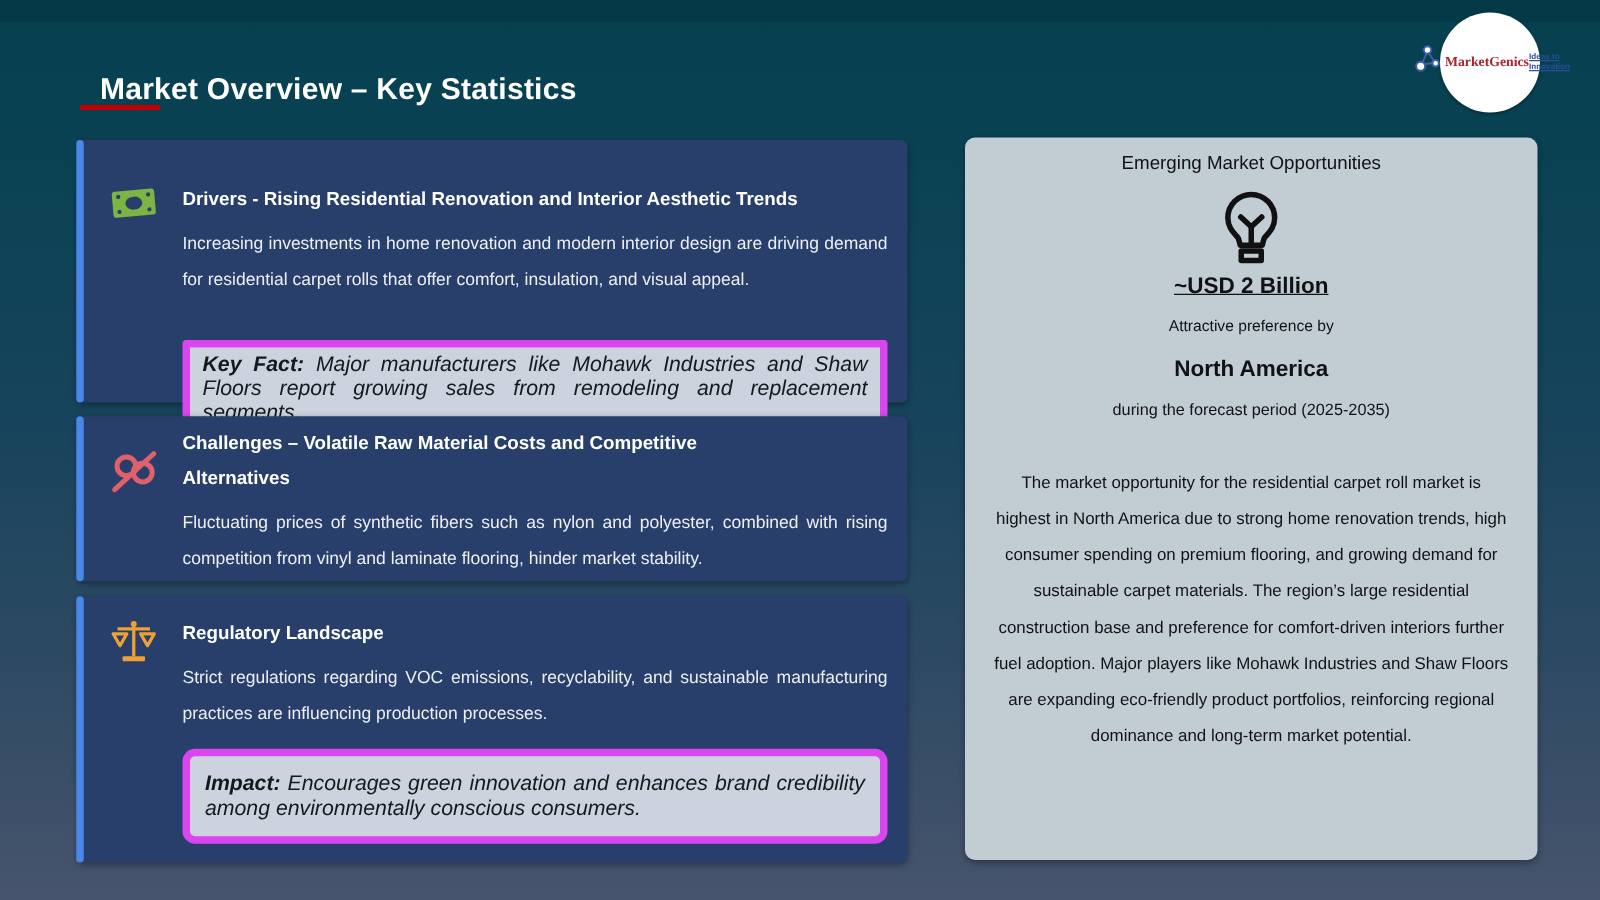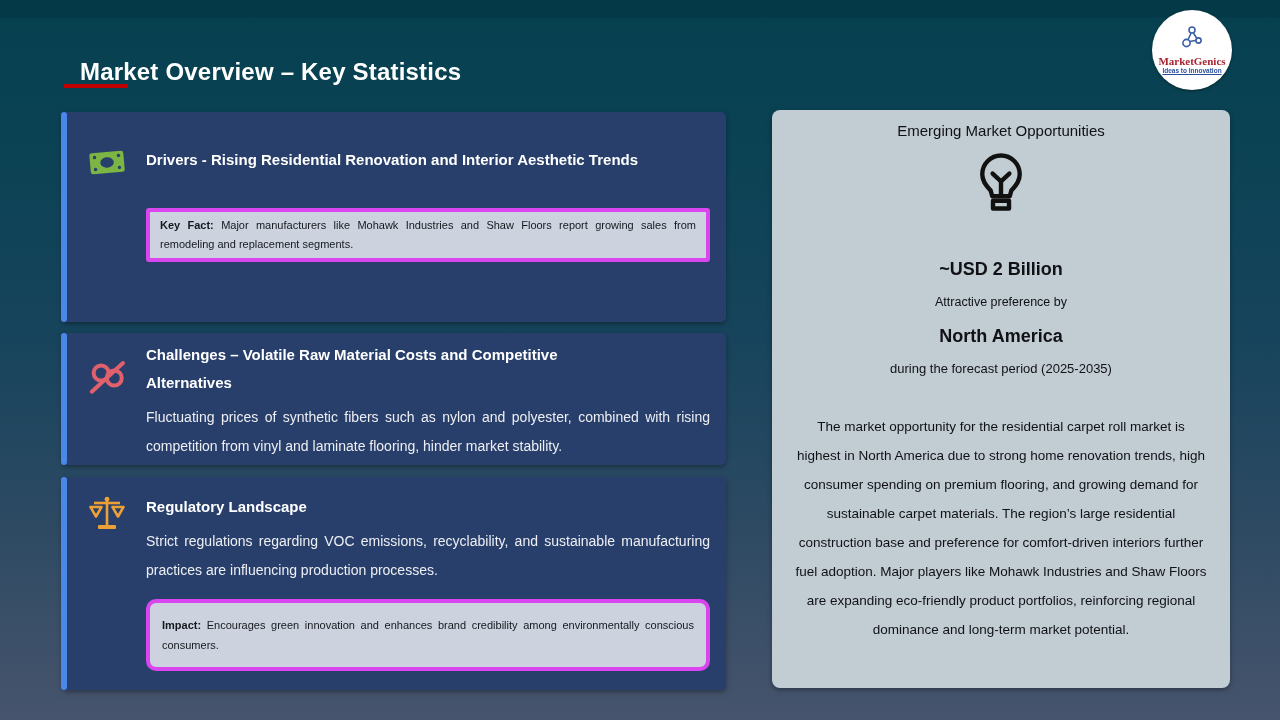--- a/index.html
+++ b/index.html
@@ -4,43 +4,43 @@
 <style>
   html,body{margin:0;padding:0;}
   body{width:1280px;height:720px;overflow:hidden;font-family:"Liberation Sans",sans-serif;}
   .slide{position:relative;width:1280px;height:720px;
     background:linear-gradient(180deg,#06404f 0px,#0a4253 130px,#17445c 340px,#2e4a63 530px,#47546d 720px);}
   .topbar{position:absolute;left:0;top:0;width:1280px;height:18px;background:#043a48;}
   .page-title{position:absolute;left:64px;top:42px;margin:16px;color:#ffffff;font-size:24px;font-weight:bold;letter-spacing:.2px;}
   .red-rule{position:absolute;left:64px;top:84px;width:64px;height:4px;background:#c00000;}
   
   .logo{position:absolute;left:1152px;top:10px;width:80px;height:80px;border-radius:50%;background:#ffffff;
-    display:flex;flex-direction:column;align-items:center;justify-content:center;box-shadow:0 1px 3px rgba(0,0,0,.4);}
+    display:flex;flex-direction:row;align-items:center;justify-content:center;box-shadow:0 1px 3px rgba(0,0,0,.4);}
   .logo-name{font-family:"Liberation Serif",serif;font-weight:bold;font-size:11px;color:#a8242f;line-height:1.1;}
   .logo-tagline{font-size:6.5px;font-weight:bold;color:#2a4f9e;text-decoration:underline;line-height:1.2;}
   
   .card{position:absolute;left:62px;width:664px;background:#283f6b;border-radius:5px;box-shadow:0 2px 5px rgba(0,0,0,.35);}
   .accent{position:absolute;left:-1px;top:0;bottom:0;width:6px;background:#4a87e8;border-radius:4px;}
   .card-inner{display:flex;gap:16px;padding:0 16px 0 26px;}
   .icon-col{flex:none;width:42px;}
   .text-col{flex:1;min-width:0;}
   .card-heading{margin:0;color:#ffffff;font-size:15px;font-weight:bold;line-height:1.85;}
   .nowrap{white-space:nowrap;}
   .wrap-narrow{max-width:480px;}
   .card-body{margin:6px 0 0 0;color:#edeff3;font-size:14px;line-height:29px;text-align:justify;}
-  .callout{background:#ccd3df;border:4px solid #d946ef;color:#15181d;font-size:11px;text-align:justify;}
+  .callout{background:#ccd3df;border:6px solid #d946ef;color:#15181d;font-size:17px;text-align:justify;font-style:italic;}
   .callout-sm{margin-top:34px;border-radius:3px;padding:4px 10px;line-height:19px;}
   .callout-lg{margin-top:14px;border-radius:10px;padding:12px 12px;line-height:20px;}
   .callout-label{font-weight:bold;}
   
   .panel{position:absolute;left:772px;top:110px;width:458px;height:578px;background:#c2ccd3;border-radius:8px;
     text-align:center;color:#101215;box-shadow:0 2px 5px rgba(0,0,0,.35);}
   .panel-title{margin:12px 0 0 0;font-size:15px;font-weight:normal;}
   .panel-bulb{margin-top:12px;}
-  .panel-value{margin-top:42px;font-size:18px;font-weight:bold;}
+  .panel-value{font-size:18px;font-weight:bold;text-decoration:underline;}
   .panel-subtitle{margin-top:15px;font-size:12.5px;}
   .panel-region{margin-top:17px;font-size:18px;font-weight:bold;}
   .panel-period{margin-top:14px;font-size:13px;}
   .panel-desc{margin:36px 22px 0 22px;font-size:13.5px;line-height:29px;}
 </style>
 </head>
 <body>
 
 <div class="slide">
   <div class="topbar"></div>
@@ -75,20 +75,21 @@
             <ellipse cx="19" cy="16.5" rx="6.8" ry="5.2" fill="#283f6b"></ellipse>
             <circle cx="7" cy="10.5" r="1.7" fill="#283f6b"></circle>
             <circle cx="31" cy="10.5" r="1.7" fill="#283f6b"></circle>
             <circle cx="7" cy="22.5" r="1.7" fill="#283f6b"></circle>
             <circle cx="31" cy="22.5" r="1.7" fill="#283f6b"></circle>
           </g>
         </svg>
       </div>
       <div class="text-col">
         <h2 class="card-heading nowrap">Drivers - Rising Residential Renovation and Interior Aesthetic Trends</h2>
+        <p class="card-body">Increasing investments in home renovation and modern interior design are driving demand for residential carpet rolls that offer comfort, insulation, and visual appeal.</p>
         <div class="callout callout-sm">
           <span class="callout-label">Key Fact:</span>
           <span>Major manufacturers like Mohawk Industries and Shaw Floors report growing sales from remodeling and replacement segments.</span>
         </div>
       </div>
     </div>
   </section>
 
   <section class="card" style="top:477px;height:213px;">
     <div class="accent"></div>

